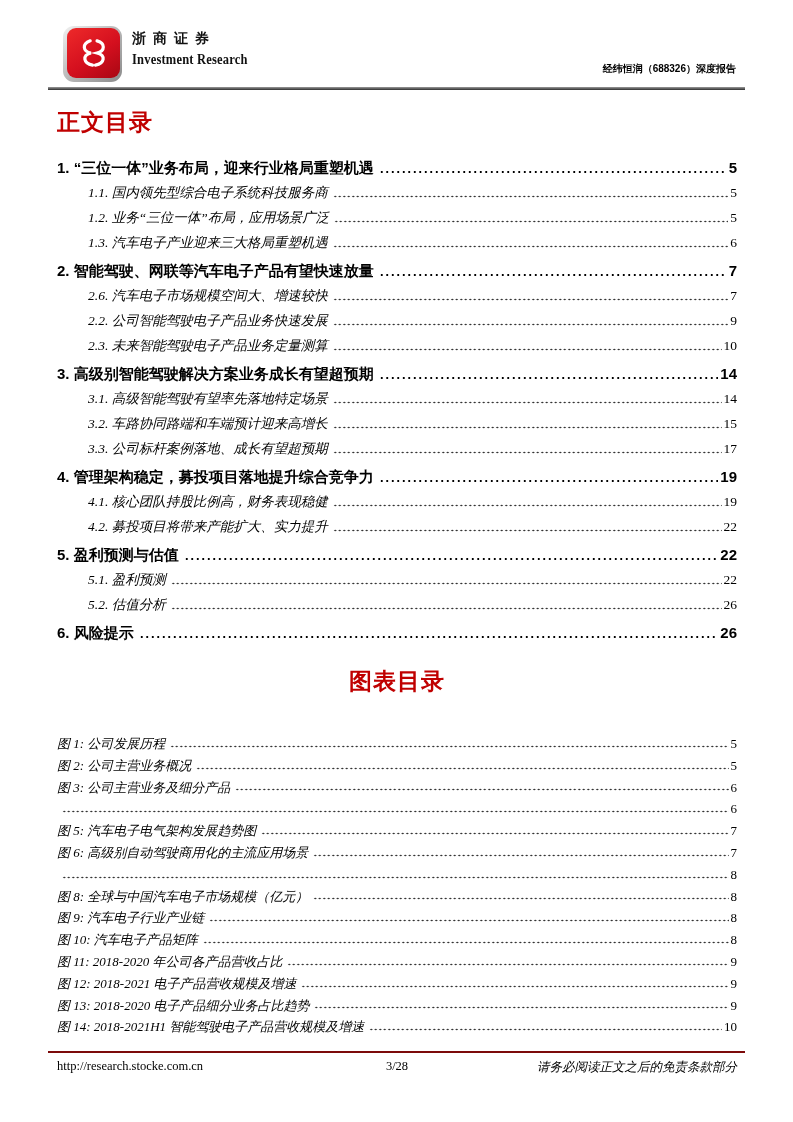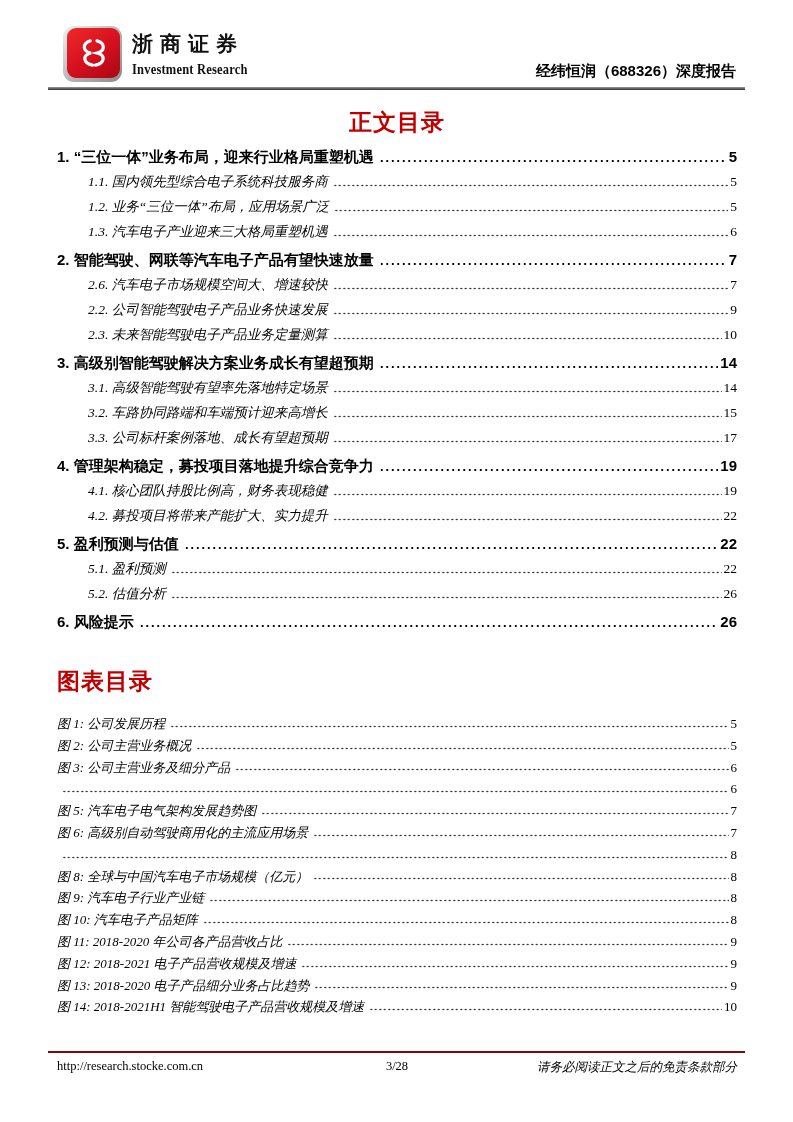--- a/index.html
+++ b/index.html
@@ -17,64 +17,64 @@
     padding:2px 2px 4px 4px;
   }
   .logo-red {
     width:100%; height:100%; border-radius:9px;
     background:linear-gradient(145deg,#ee2a2a 0%,#d40f1e 55%,#a80713 100%);
     display:flex; align-items:center; justify-content:center;
   }
   .brand { position:absolute; left:132px; top:30px; }
   .brand-cn {
     font-family:"Liberation Serif", serif; font-weight:700;
-    font-size:21px; letter-spacing:7px; color:#111; white-space:nowrap;
+    font-size:14px; letter-spacing:7px; color:#111; white-space:nowrap;
   }
   .brand-en {
     font-family:"Liberation Serif", serif; font-weight:700;
     font-size:12.5px; color:#111; margin-top:3px; letter-spacing:0.2px;
     transform:scaleY(1.15); transform-origin:left top; white-space:nowrap;
   }
   .report-title {
     position:absolute; right:57px; top:62px;
     font-family:"Liberation Sans", sans-serif; font-weight:700;
-    font-size:15px; color:#000; white-space:nowrap;
+    font-size:10px; color:#000; white-space:nowrap;
   }
   .header-rule {
     position:absolute; left:48px; right:48px; top:87px; height:3px;
     background:linear-gradient(#9a9a9a,#2e2e2e);
   }
   
   .section-title {
     font-family:"Liberation Sans", sans-serif; font-weight:700;
     font-size:23px; letter-spacing:1px;
   }
   
   .toc-section { position:absolute; left:57px; right:56px; top:107px; }
-  .toc-section .section-title { margin-bottom:6px;text-align:center; }
+  .toc-section .section-title { margin-bottom:17px; }
   .toc-list {}
   .toc-row { display:flex; align-items:flex-start; line-height:25px; white-space:nowrap; }
   .toc-row.lvl1 { margin-top:3px; font-family:"Liberation Sans", sans-serif; font-weight:700; font-size:15px; }
   .toc-row.lvl2 { padding-left:31px; font-family:"Liberation Serif", serif; font-style:italic; font-size:13.5px; }
   .dots { flex:1 1 auto; align-self:stretch; margin:0 2px 0 5px;
     background-repeat:repeat-x; }
   .lvl1 .dots {
     background-image:radial-gradient(circle, #000 1.1px, transparent 1.4px);
     background-size:5.5px 4px; background-position:left calc(100% - 6px);
   }
   .lvl2 .dots, .fig-row .dots {
     background-image:radial-gradient(circle, #1c1c1c 0.8px, transparent 1.05px);
     background-size:4.5px 3px; background-position:left calc(100% - 7px);
   }
   .toc-row .pg { text-align:right; }
   .toc-row.lvl1 .pg { font-size:15px; }
   .toc-row.lvl2 .pg { font-style:normal; font-size:13.5px; }
   
   .figs-section { position:absolute; left:57px; right:56px; top:666px; }
-  .figs-section .section-title { margin-bottom:16px; }
+  .figs-section .section-title { margin-bottom:36px;text-align:center; }
   .fig-row {
     display:flex; align-items:baseline; line-height:21.8px; white-space:nowrap;
     font-family:"Liberation Serif", serif; font-style:italic; font-size:13px;
   }
   .fig-row .pg { font-style:normal; font-size:13px; }
   
   .footer-rule { position:absolute; left:48px; right:48px; top:1051px; height:2px; background:#7c0a0a; }
   .footer { position:absolute; left:57px; right:56px; top:1059px; font-size:12.5px; }
   .footer-url { position:absolute; left:0; top:0; font-family:"Liberation Serif", serif; }
   .footer-page { position:absolute; left:50%; transform:translateX(-50%); top:0;text-align:right; }

